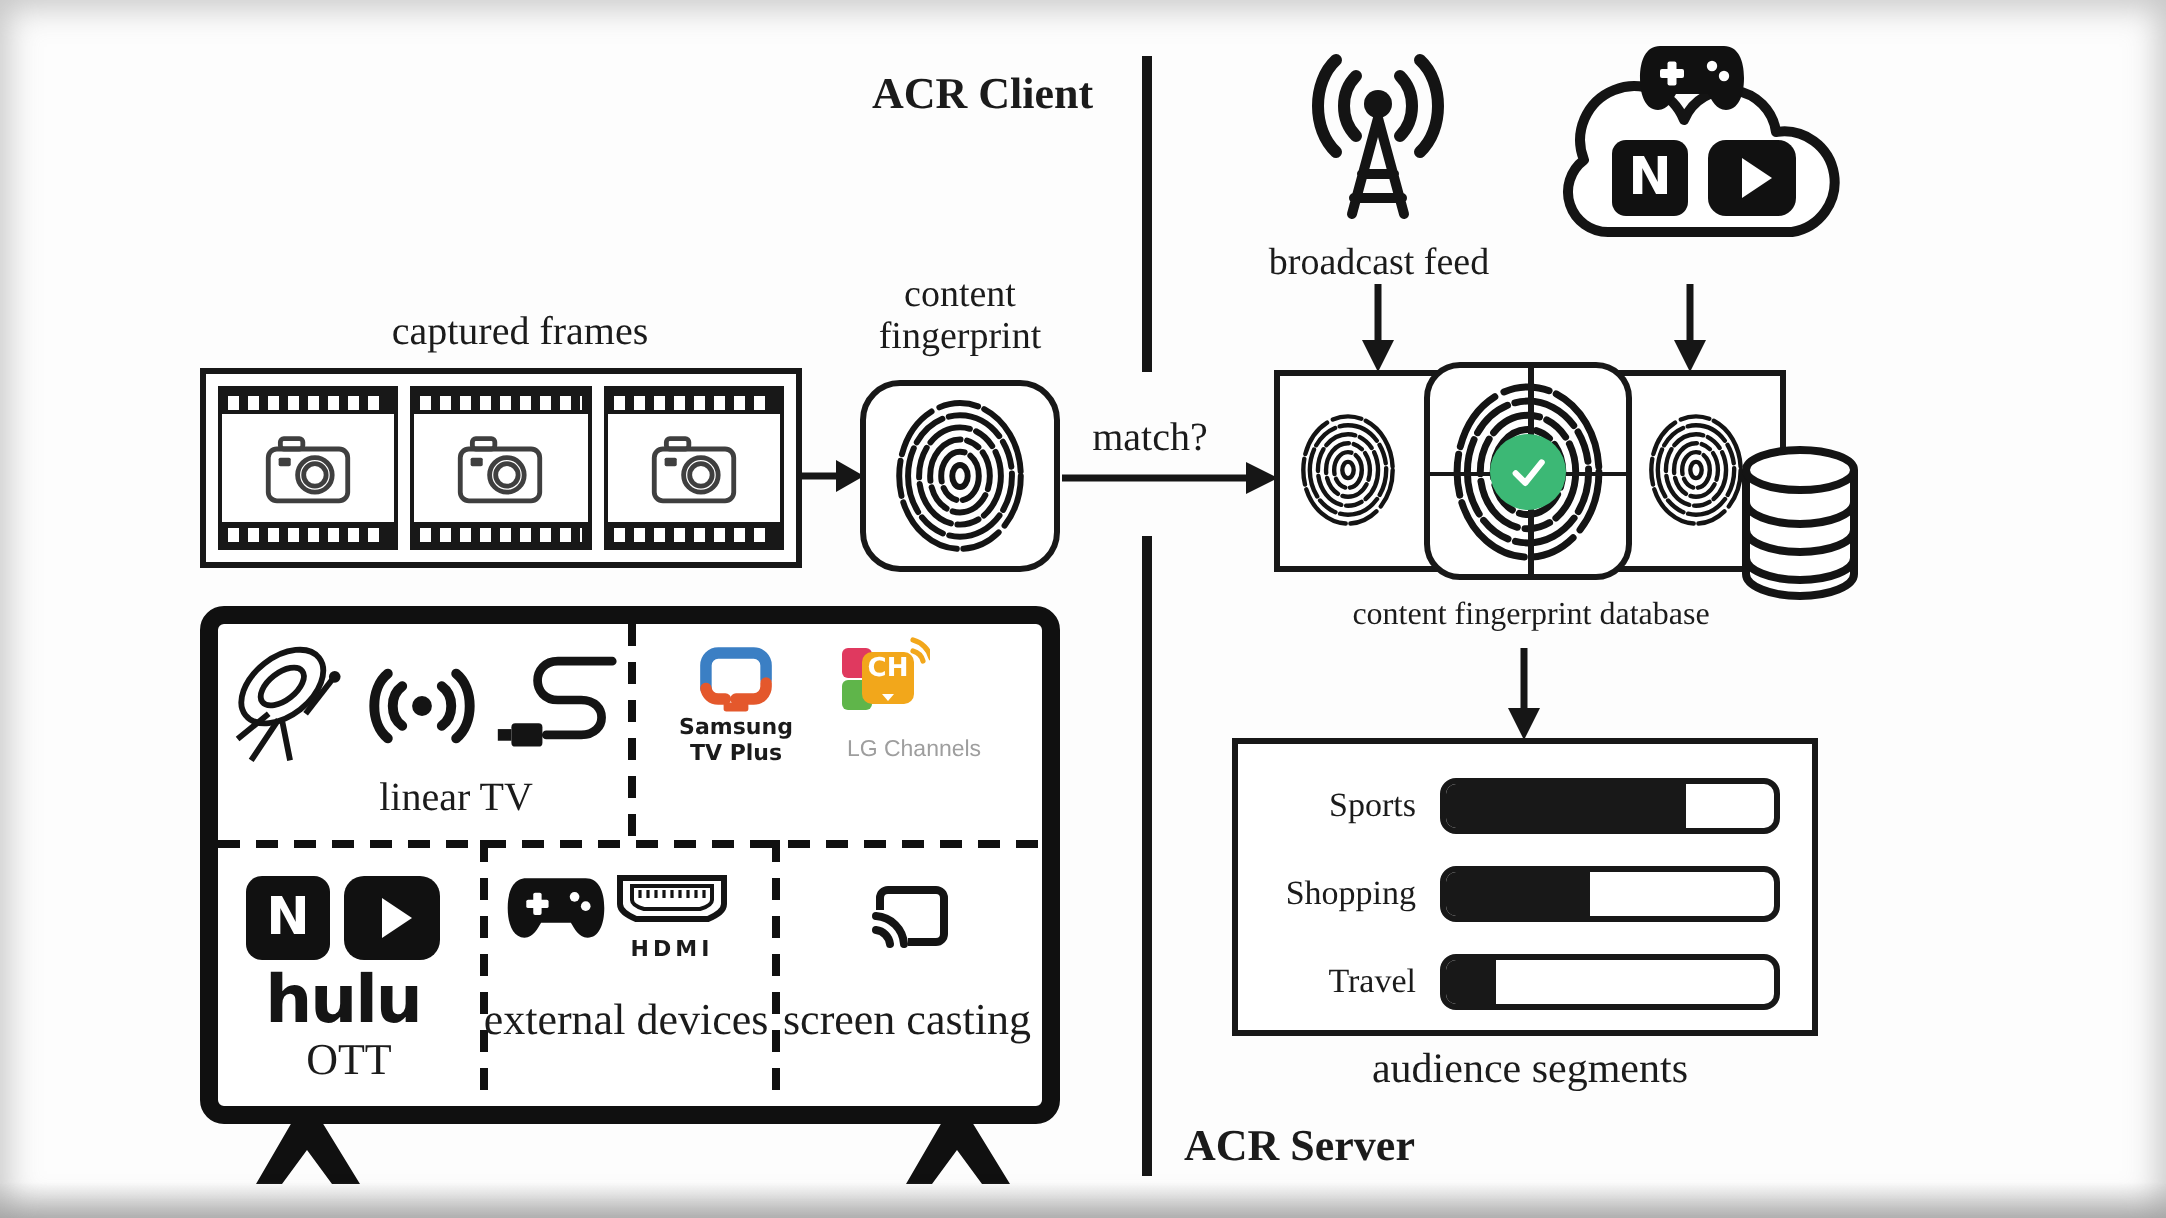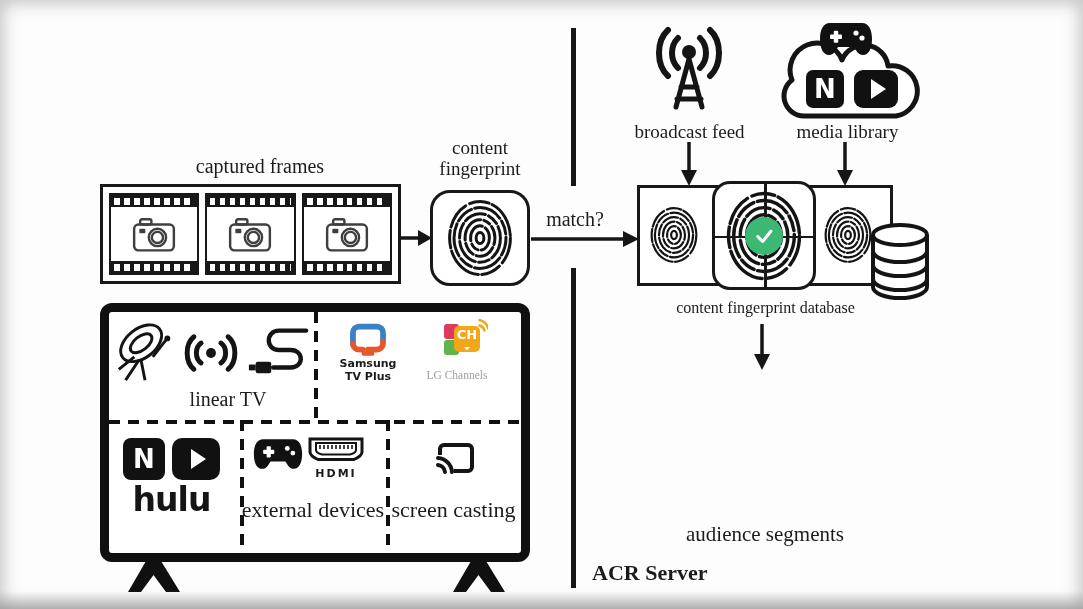--- a/index.html
+++ b/index.html
@@ -42,21 +42,21 @@
   .tv-screen{position:absolute;inset:0;}
   .dash-h{position:absolute;height:4px;background:repeating-linear-gradient(90deg,#101010 0 11px,transparent 11px 19px);}
   .dash-v{position:absolute;width:4px;background:repeating-linear-gradient(180deg,#101010 0 11px,transparent 11px 19px);}
   .tile{position:absolute;background:#111;display:flex;align-items:center;justify-content:center;}
   .nf-n{color:#fff;font-family:"DejaVu Sans",sans-serif;font-weight:bold;font-size:26px;}
   .yt-tri{width:0;height:0;border-left:15px solid #fff;border-top:10px solid transparent;border-bottom:10px solid transparent;margin-left:4px;}
   .hulu{position:absolute;font-family:"DejaVu Sans",sans-serif;font-weight:bold;font-size:33px;
         letter-spacing:-1px;color:#151515;text-align:center;}
   .mini-txt{position:absolute;font-family:"DejaVu Sans",sans-serif;font-weight:bold;color:#1b1b1b;
             text-align:center;line-height:1.15;}
-  .lg-txt{position:absolute;font-family:Liberation Serif, serif;color:#9e9e9e;text-align:center;}
+  .lg-txt{position:absolute;font-family:Liberation Sans, sans-serif;color:#9e9e9e;text-align:center;}
   .ch-badge{position:absolute;color:#fff;font-family:"DejaVu Sans",sans-serif;font-weight:bold;
             font-size:13px;display:flex;align-items:center;justify-content:center;}
   .leg{position:absolute;}
 </style>
 </head>
 <body>
 
 <div id="stage">
 
   <svg width="0" height="0" style="position:absolute">
@@ -82,20 +82,21 @@
         <rect x="15.75" y="10.75" width="4.5" height="12" rx="1" fill="#fff"></rect>
         <circle cx="38" cy="13" r="2.6" fill="#fff"></circle>
         <circle cx="44" cy="18" r="2.6" fill="#fff"></circle>
       </g>
     </defs>
   </svg>
 
   <div class="vline" style="top:28px;height:158px;"></div>
   <div class="vline" style="top:268px;height:320px;"></div>
 
+  <div class="lbl bold" style="left:436px;top:35px;font-size:22px;">ACR Client</div>
   <div class="lbl bold" style="left:592px;top:561px;font-size:22px;">ACR Server</div>
 
   <div class="lbl" style="left:130px;top:155px;width:260px;font-size:20px;">captured frames</div>
   <div class="box frames-box" style="left:100px;top:184px;width:301px;height:100px;">
     <div class="film">
       <div class="sprocket">
           <div class="holes"></div>
         </div>
       <div class="film-mid">
           <svg viewBox="0 0 52 44" width="46" height="38">
@@ -173,21 +174,20 @@
     <svg style="position:absolute;left:48px;top:2px;" viewBox="0 0 56 38" width="56" height="38">
         <use href="#pad"></use>
       </svg>
     <div class="tile" style="left:36px;top:52px;width:38px;height:38px;border-radius:7px;">
       <span class="nf-n">N</span>
     </div>
     <div class="tile" style="left:84px;top:52px;width:44px;height:38px;border-radius:9px;">
       <div class="yt-tri"></div>
     </div>
   </div>
-  <div class="lbl" style="left:775px;top:121px;width:145px;font-size:19px;">media library</div>
 
   <svg class="arrow" style="left:678px;top:142px;" width="22" height="44">
     <line x1="11" y1="0" x2="11" y2="30" stroke="#161616" stroke-width="3.5"></line>
     <polygon points="3,28 19,28 11,44" fill="#161616"></polygon>
   </svg>
   <svg class="arrow" style="left:834px;top:142px;" width="22" height="44">
     <line x1="11" y1="0" x2="11" y2="30" stroke="#161616" stroke-width="3.5"></line>
     <polygon points="3,28 19,28 11,44" fill="#161616"></polygon>
   </svg>
 
@@ -217,20 +217,40 @@
     <path d="M4,60 a27,11 0 0 0 54,0" fill="none" stroke="#141414" stroke-width="4"></path>
     <ellipse cx="31" cy="16" rx="27" ry="10" fill="#fff" stroke="#141414" stroke-width="4"></ellipse>
   </svg>
   <div class="lbl" style="left:598px;top:299px;width:335px;font-size:16px;">content fingerprint database</div>
 
   <svg class="arrow" style="left:751px;top:324px;" width="22" height="46">
     <line x1="11" y1="0" x2="11" y2="32" stroke="#161616" stroke-width="3.5"></line>
     <polygon points="3,30 19,30 11,46" fill="#161616"></polygon>
   </svg>
 
+  <div class="box" style="left:616px;top:369px;width:293px;height:149px;padding-top:17px;">
+    <div class="aud-row">
+      <div class="aud-label">Sports</div>
+      <div class="aud-bar">
+          <div class="aud-fill" style="width: 73%;"></div>
+        </div>
+    </div>
+    <div class="aud-row">
+      <div class="aud-label">Shopping</div>
+      <div class="aud-bar">
+          <div class="aud-fill" style="width: 44%;"></div>
+        </div>
+    </div>
+    <div class="aud-row">
+      <div class="aud-label">Travel</div>
+      <div class="aud-bar">
+          <div class="aud-fill" style="width: 15%;"></div>
+        </div>
+    </div>
+  </div>
   <div class="lbl" style="left:640px;top:523px;width:250px;font-size:21px;">audience segments</div>
 
   <div class="tv-frame">
     <div class="tv-screen">
 
       <div class="dash-h" style="left:0;top:108px;width:412px;"></div>
       <div class="dash-v" style="left:205px;top:0;height:108px;"></div>
       <div class="dash-v" style="left:131px;top:108px;height:133px;"></div>
       <div class="dash-v" style="left:277px;top:108px;height:133px;"></div>
 
@@ -262,40 +282,41 @@
       <svg style="position:absolute;left:236px;top:4px;" width="46" height="44" viewBox="0 0 52 44">
         <path d="M9,29 v-13 a7,7 0 0 1 7,-7 h20 a7,7 0 0 1 7,7 v8" stroke="#3b7fc4" stroke-width="6.5" fill="none" stroke-linecap="round"></path>
         <path d="M43,26 v2 a7,7 0 0 1 -7,7 h-10" stroke="#e4582c" stroke-width="6.5" fill="none" stroke-linecap="round"></path>
         <path d="M9,29 a7,7 0 0 0 7,6 h4" stroke="#e4582c" stroke-width="6.5" fill="none" stroke-linecap="round"></path>
         <rect x="19" y="37" width="14" height="5" rx="1.5" fill="#e4582c"></rect>
       </svg>
       <div class="mini-txt" style="left:224px;top:46px;width:70px;font-size:11px;">
         <div>Samsung</div>
           <div>TV Plus</div>
       </div>
-      <div style="position:absolute;left:329px;top:4px;width:50px;height:46px;">
+      <div style="position:absolute;left:306px;top:4px;width:50px;height:46px;">
         <svg width="50" height="46" viewBox="0 0 50 46">
           <rect x="6" y="8" width="15" height="15" rx="3" fill="#e0395f"></rect>
           <rect x="6" y="24" width="15" height="15" rx="3" fill="#5fb54a"></rect>
           <rect x="16" y="10" width="26" height="26" rx="5" fill="#f2a71b"></rect>
           <path d="M41.5,9.5 a7,7 0 0 1 5,5" stroke="#f2a71b" stroke-width="2.6" fill="none" stroke-linecap="round"></path>
           <path d="M41.5,4 a12.5,12.5 0 0 1 9,9" stroke="#f2a71b" stroke-width="2.6" fill="none" stroke-linecap="round"></path>
           <polygon points="26,31 32,31 29,34.5" fill="#fff"></polygon>
         </svg>
         <div class="ch-badge" style="left:16px;top:8px;width:26px;height:20px;">CH</div>
       </div>
       <div class="lg-txt" style="left:300px;top:57px;width:96px;font-size:11.5px;">LG Channels</div>
 
       <div class="tile" style="left:14px;top:126px;width:42px;height:42px;border-radius:8px;">
         <span class="nf-n">N</span>
       </div>
       <div class="tile" style="left:63px;top:126px;width:48px;height:42px;border-radius:10px;">
         <div class="yt-tri"></div>
       </div>
       <div class="hulu" style="left:14px;top:168px;width:97px;">hulu</div>
+      <div class="lbl" style="left:0;top:206px;width:131px;font-size:22px;">OTT</div>
 
       <svg style="position:absolute;left:143px;top:124px;" viewBox="0 0 56 38" width="52" height="36">
           <use href="#pad"></use>
         </svg>
       <div style="position:absolute;left:198px;top:124px;width:58px;">
         <svg width="58" height="28" viewBox="0 0 58 28">
           <path d="M3,3 h52 v13 c0,3.5 -3.5,5.5 -8,7.5 h-36 c-4.5,-2 -8,-4 -8,-7.5 z" fill="none" stroke="#141414" stroke-width="3"></path>
           <path d="M9,7 h40 v7 c0,2 -2.5,3.5 -6,4.5 h-28 c-3.5,-1 -6,-2.5 -6,-4.5 z" fill="none" stroke="#141414" stroke-width="2"></path>
           <path d="M13,9 v4 M17,9 v4 M21,9 v4 M25,9 v4 M29,9 v4 M33,9 v4 M37,9 v4 M41,9 v4 M45,9 v4" stroke="#141414" stroke-width="1.6"></path>
         </svg>

